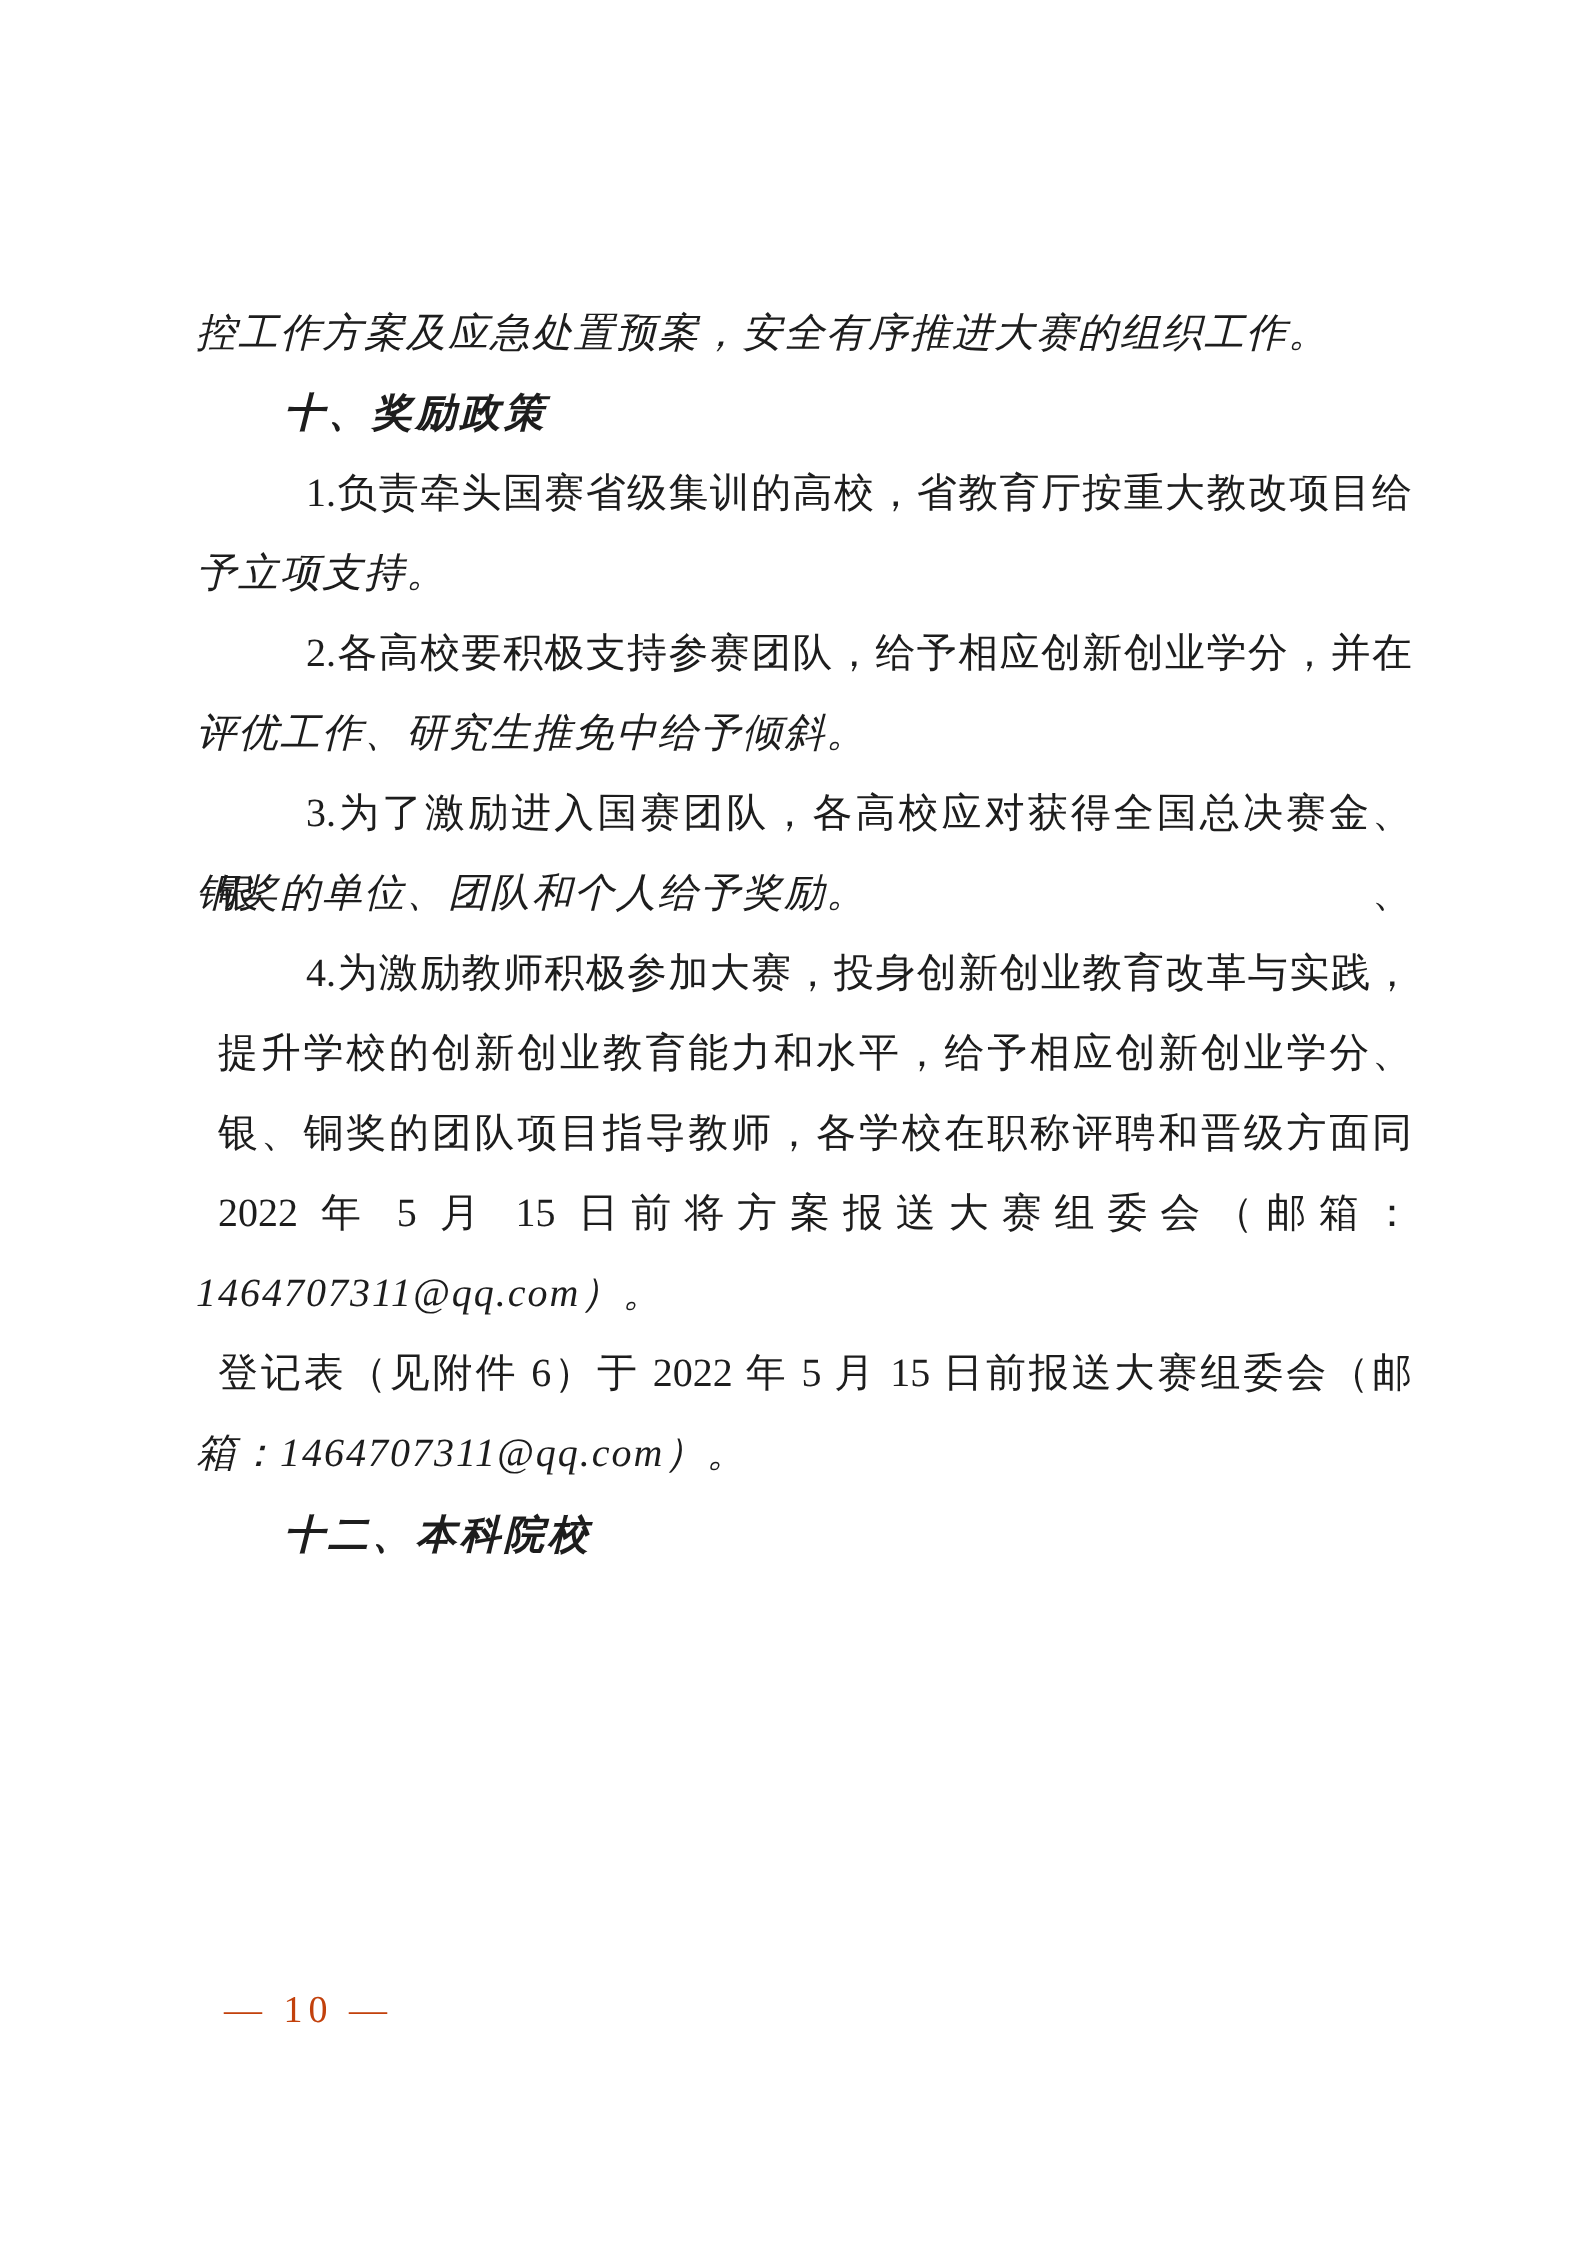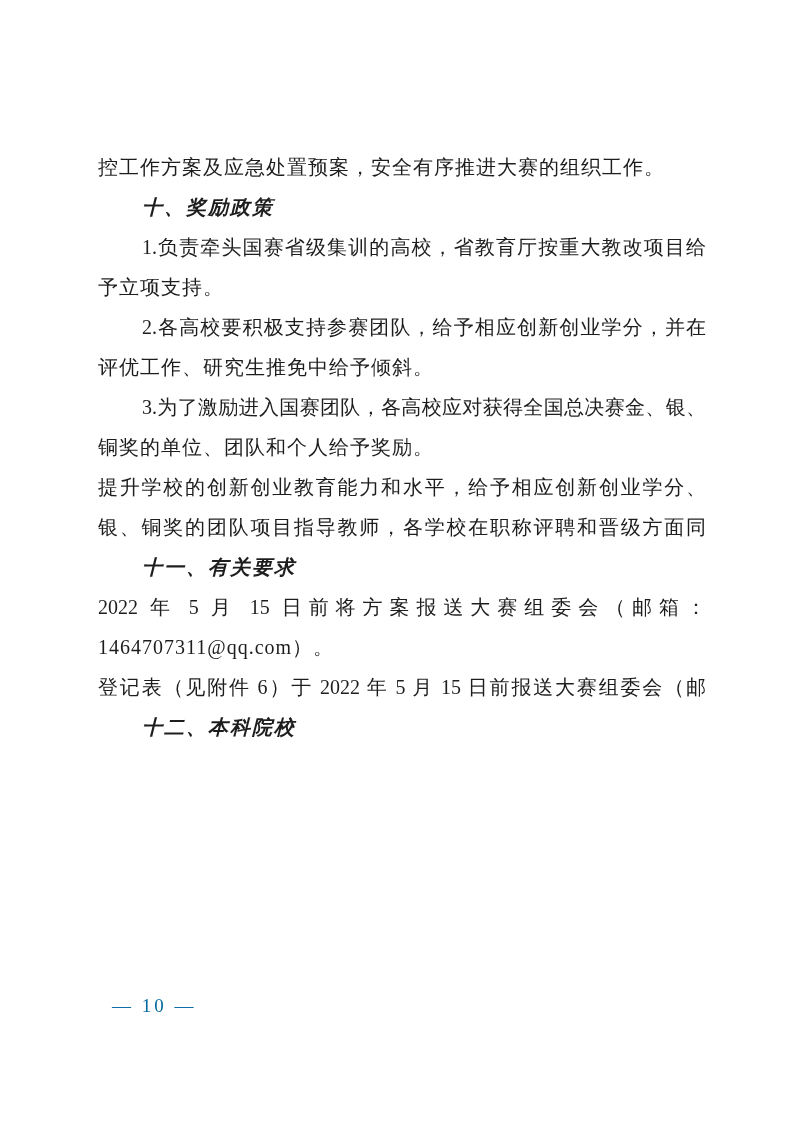--- a/index.html
+++ b/index.html
@@ -24,25 +24,27 @@
     height: 40px;
     line-height: 40px;
     font-family: "Liberation Serif", serif;
     font-size: 20px;
     color: #1d1d1d;
     overflow: visible;
   }
   .end {
     text-align: left;
     letter-spacing: 1px;
+    font-style: italic;
   }
   .full {
     text-align: justify;
     text-align-last: justify;
     text-justify: inter-character;
+    margin-left: 11px;
   }
   .ind {
     text-indent: 44px;
   }
   .heading {
     font-weight: bold;
     font-size: 20px;
     letter-spacing: 2px;
     font-style: italic;
   }
@@ -54,38 +56,39 @@
   }
   .footer {
     position: absolute;
     left: 112px;
     top: 986px;
     height: 40px;
     line-height: 40px;
     font-family: "Liberation Serif", serif;
     font-size: 19px;
     letter-spacing: 3px;
-    color: #0369a1;
+    color: #c2410c;
   }
 </style>
 </head>
 <body>
 
 <div class="page">
   <div class="content">
     <div class="ln end">控工作方案及应急处置预案，安全有序推进大赛的组织工作。</div>
     <div class="ln heading sans ind">十、奖励政策</div>
     <div class="ln full ind">1.负责牵头国赛省级集训的高校，省教育厅按重大教改项目给</div>
     <div class="ln end">予立项支持。</div>
     <div class="ln full ind">2.各高校要积极支持参赛团队，给予相应创新创业学分，并在</div>
     <div class="ln end">评优工作、研究生推免中给予倾斜。</div>
     <div class="ln full ind">3.为了激励进入国赛团队，各高校应对获得全国总决赛金、银、</div>
     <div class="ln end">铜奖的单位、团队和个人给予奖励。</div>
+    <div class="ln full ind">4.为激励教师积极参加大赛，投身创新创业教育改革与实践，</div>
     <div class="ln full">提升学校的创新创业教育能力和水平，给予相应创新创业学分、</div>
     <div class="ln full">银、铜奖的团队项目指导教师，各学校在职称评聘和晋级方面同</div>
-    <div class="ln heading sans ind">十一、有关要求</div>
     <div class="ln full">2022 年 5 月 15 日前将方案报送大赛组委会（邮箱：</div>
     <div class="ln end">1464707311@qq.com）。</div>
     <div class="ln full">登记表（见附件 6）于 2022 年 5 月 15 日前报送大赛组委会（邮</div>
+    <div class="ln end">箱：1464707311@qq.com）。</div>
     <div class="ln heading kai ind">十二、本科院校</div>
   </div>
   <div class="footer">— 10 —</div>
 </div>
 
 </body></html>

